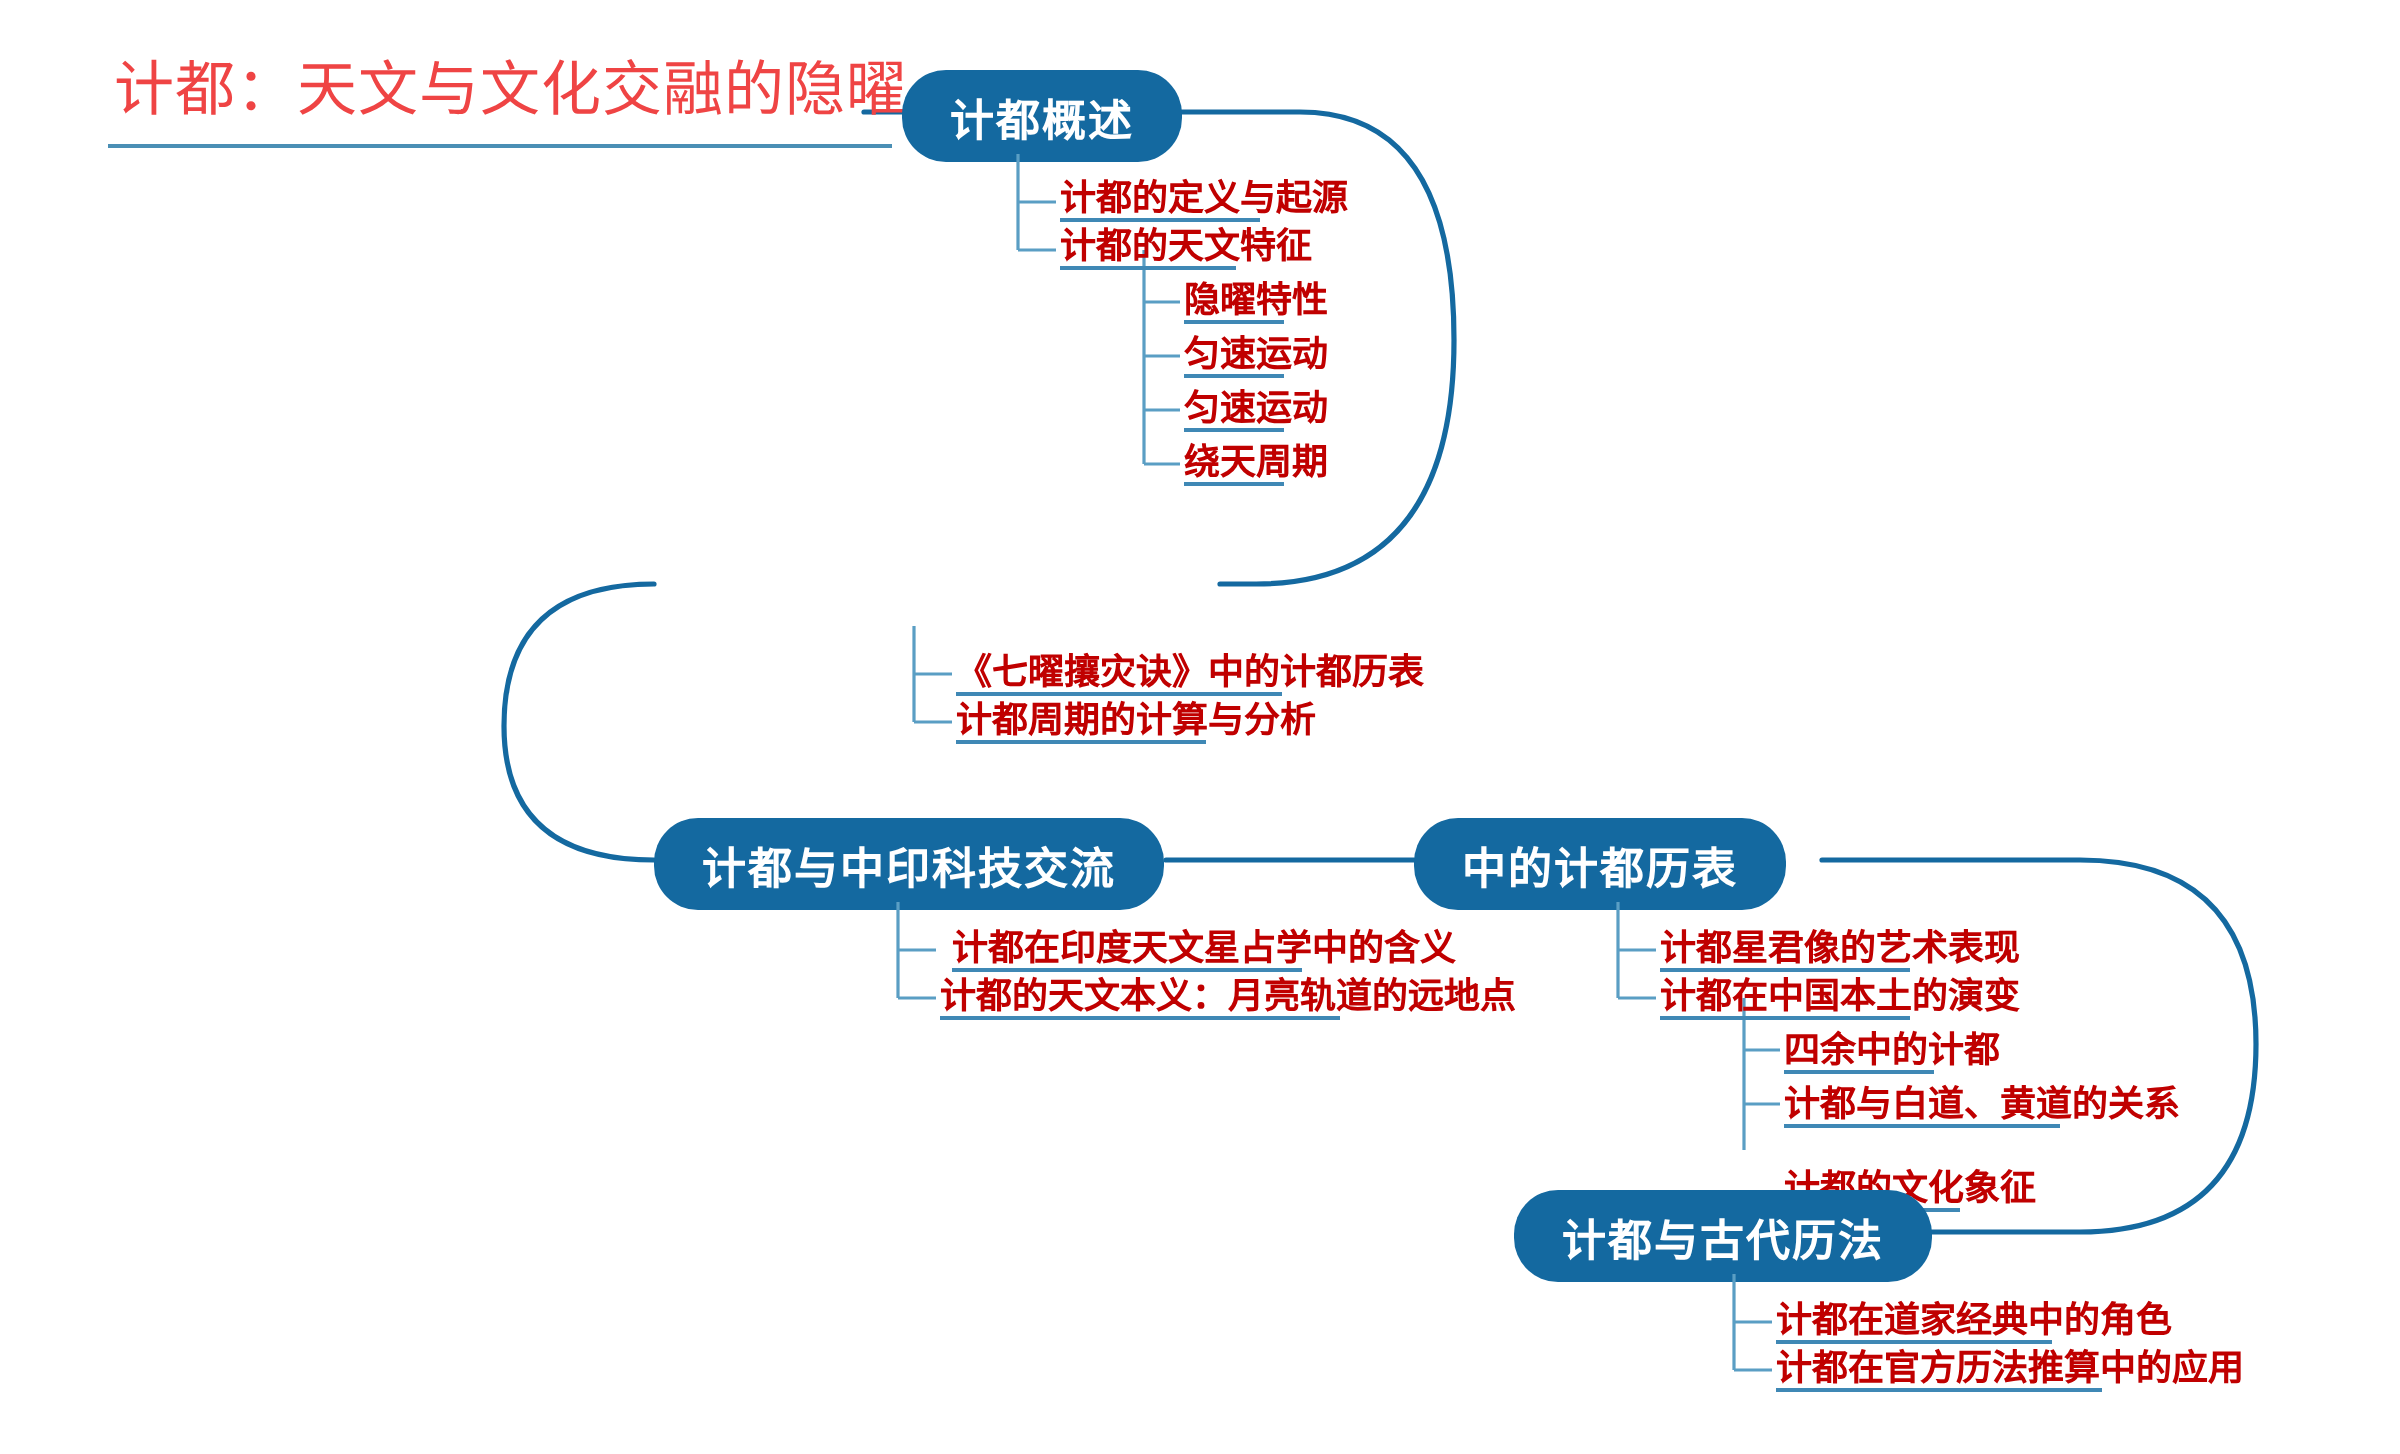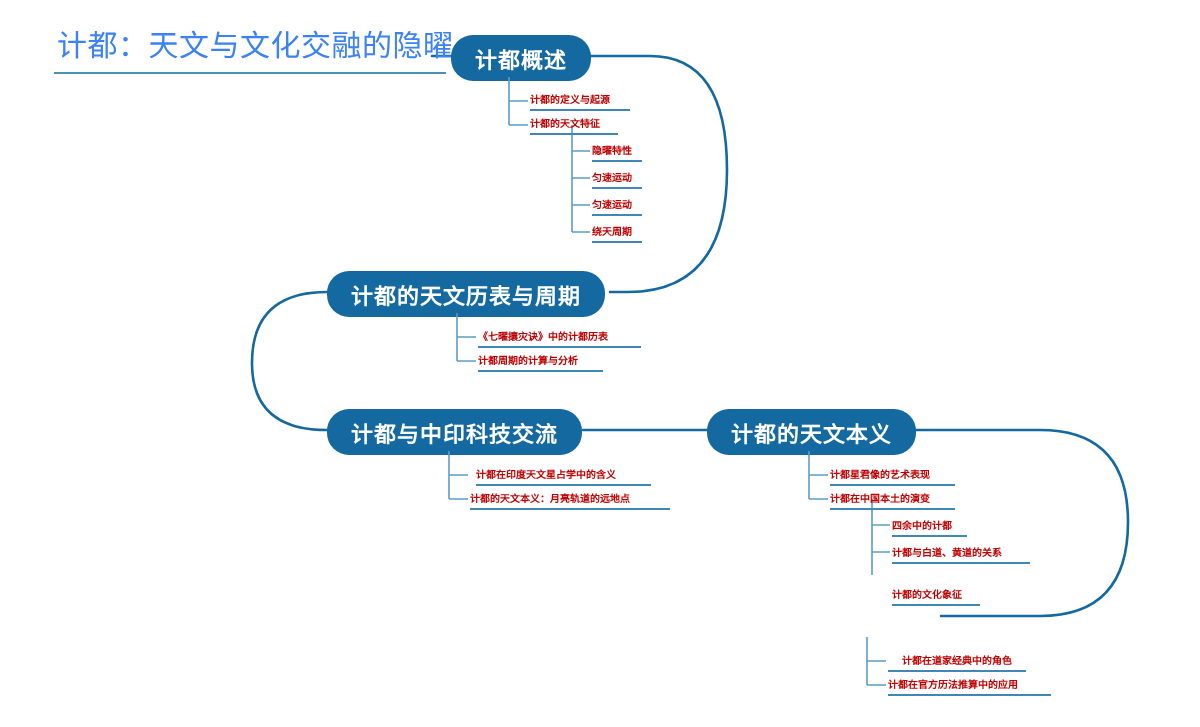--- a/index.html
+++ b/index.html
@@ -29,21 +29,21 @@
 
   
   .root-title {
     position: absolute;
     left: 57px;
     top: 26px;
     font-family: "Liberation Serif", "DejaVu Serif", serif;
     font-size: 30px;
     line-height: 40px;
     font-weight: 400;
-    color: #3b82f6;
+    color: #ef4444;
     white-space: nowrap;
     letter-spacing: 0.5px;
   }
   .root-underline {
     position: absolute;
     left: 54px;
     top: 72px;
     width: 392px;
     height: 2px;
     background: #4a8fb5;
@@ -67,21 +67,21 @@
     height: 46px;
     padding: 0 24px;
   }
 
   
   .leaf {
     position: absolute;
     white-space: nowrap;
     font-family: "Liberation Sans", "DejaVu Sans", sans-serif;
     font-weight: 700;
-    font-size: 10px;
+    font-size: 18px;
     line-height: 15px;
     color: #c00000;
     padding: 0 2px 2px 2px;
   }
   .leaf .leaf-rule {
     display: block;
     height: 1.6px;
     background: #3f88b5;
     margin-top: 2px;
   }
@@ -142,23 +142,20 @@
   </div>
   <div class="leaf" style="left:590px; top:197px;">
     <span>匀速运动</span>
     <span class="leaf-rule" style="width: 50px;"></span>
   </div>
   <div class="leaf" style="left:590px; top:224px;">
     <span>绕天周期</span>
     <span class="leaf-rule" style="width: 50px;"></span>
   </div>
 
-  <div class="pill" style="left:327px; top:271px;">
-    <span>计都的天文历表与周期</span>
-  </div>
 
   <svg class="sub-wires" style="position:absolute; left:448px; top:313px; width:60px; height:64px;" viewBox="0 0 60 64" xmlns="http://www.w3.org/2000/svg">
     <g fill="none" stroke="#5a9ec4" stroke-width="1.6">
       <path d="M 9 0 L 9 24 M 9 24 L 28 24"></path>
       <path d="M 9 24 L 9 48 M 9 48 L 28 48"></path>
     </g>
   </svg>
 
   <div class="leaf" style="left:476px; top:329px;">
     <span>《七曜攘灾诀》中的计都历表</span>
@@ -183,21 +180,21 @@
   <div class="leaf" style="left:474px; top:467px;">
     <span>计都在印度天文星占学中的含义</span>
     <span class="leaf-rule" style="width: 175px;"></span>
   </div>
   <div class="leaf" style="left:468px; top:491px;">
     <span>计都的天文本义：月亮轨道的远地点</span>
     <span class="leaf-rule" style="width: 200px;"></span>
   </div>
 
   <div class="pill" style="left:707px; top:409px;">
-    <span>计都的天文本义</span>
+    <span>中的计都历表</span>
   </div>
 
   <svg class="sub-wires" style="position:absolute; left:800px; top:451px; width:110px; height:124px;" viewBox="0 0 110 124" xmlns="http://www.w3.org/2000/svg">
     <g fill="none" stroke="#5a9ec4" stroke-width="1.6">
       <path d="M 9 0 L 9 24 M 9 24 L 28 24"></path>
       <path d="M 9 24 L 9 48 M 9 48 L 28 48"></path>
       <path d="M 72 48 L 72 74 M 72 74 L 90 74"></path>
       <path d="M 72 74 L 72 101 M 72 101 L 90 101"></path>
       <path d="M 72 101 L 72 128 M 72 128 L 90 128"></path>
     </g>
@@ -217,20 +214,23 @@
   </div>
   <div class="leaf" style="left:890px; top:545px;">
     <span>计都与白道、黄道的关系</span>
     <span class="leaf-rule" style="width: 138px;"></span>
   </div>
   <div class="leaf" style="left:890px; top:572px;margin-top:15px;">
     <span>计都的文化象征</span>
     <span class="leaf-rule" style="width: 88px;"></span>
   </div>
 
+  <div class="pill" style="left:757px; top:595px;">
+    <span>计都与古代历法</span>
+  </div>
 
   <svg class="sub-wires" style="position:absolute; left:858px; top:637px; width:60px; height:64px;" viewBox="0 0 60 64" xmlns="http://www.w3.org/2000/svg">
     <g fill="none" stroke="#5a9ec4" stroke-width="1.6">
       <path d="M 9 0 L 9 24 M 9 24 L 28 24"></path>
       <path d="M 9 24 L 9 48 M 9 48 L 28 48"></path>
     </g>
   </svg>
 
   <div class="leaf" style="left:886px; top:653px;text-align:center;">
     <span>计都在道家经典中的角色</span>

